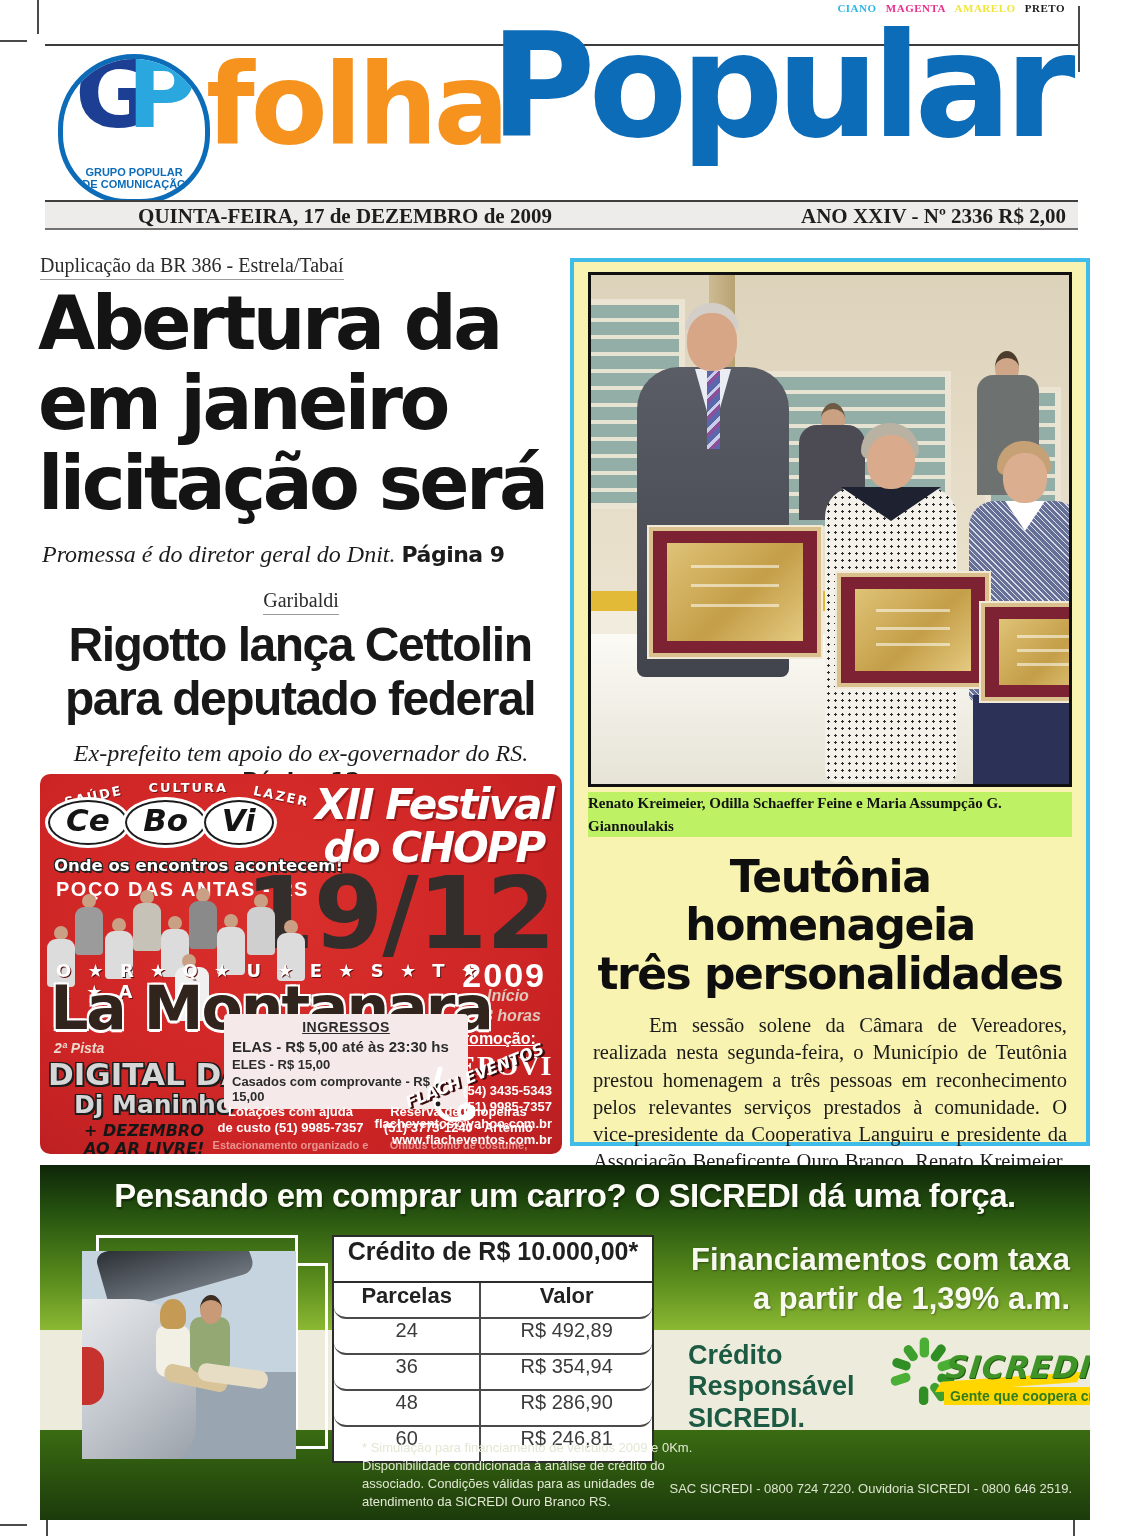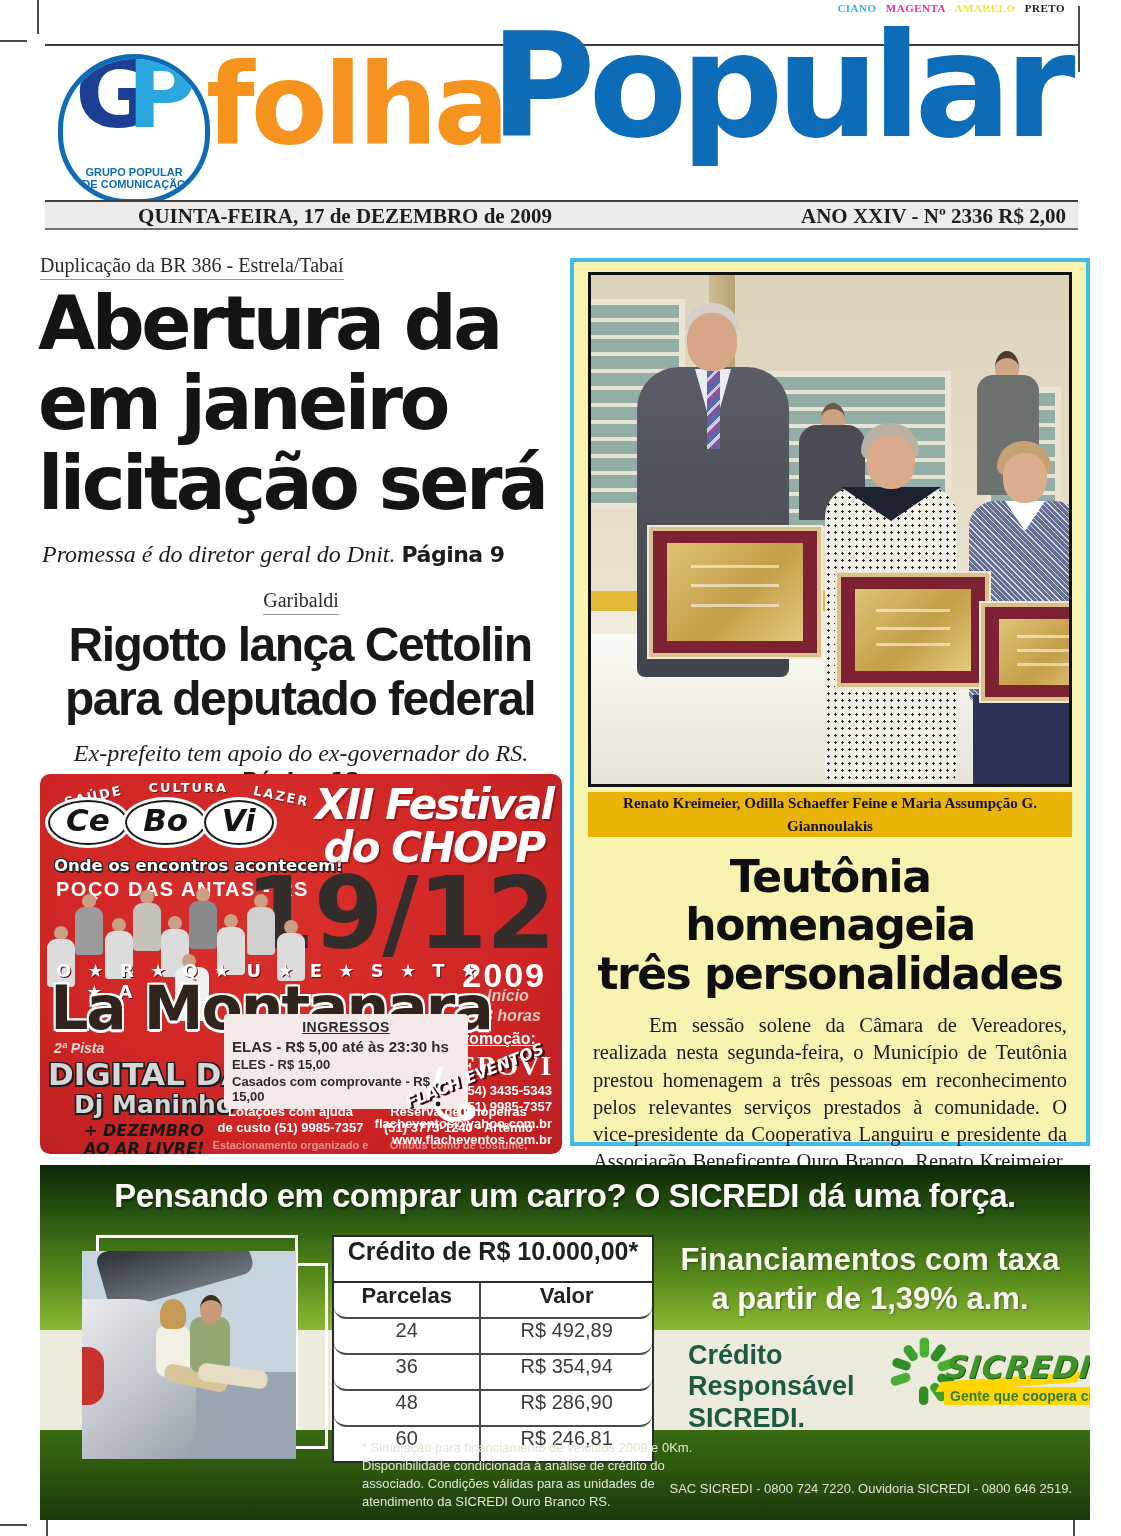--- a/index.html
+++ b/index.html
@@ -146,21 +146,21 @@
   .wom1-head{left:276px;top:160px;width:48px;height:54px;border-radius:46%;background:#d9ab8c;}
   .wom1-body{left:234px;top:212px;width:132px;height:295px;border-radius:30px 30px 10px 10px;
        background:#f3f1ea;background-image:radial-gradient(#2b2b2b 1.2px,transparent 1.4px);background-size:7px 7px;}
   .wom1-collar{left:250px;top:212px;width:100px;height:34px;background:#1e2230;clip-path:polygon(0 0,100% 0,50% 100%);}
   .wom2-hair{left:406px;top:166px;width:54px;height:34px;border-radius:26px 26px 8px 8px;background:#c7a176;}
   .wom2-head{left:412px;top:178px;width:44px;height:50px;border-radius:46%;background:#dcae90;}
   .wom2-body{left:378px;top:226px;width:112px;height:200px;border-radius:26px 26px 6px 6px;
        background:repeating-linear-gradient(45deg,#667097 0 3px,#d8dbe6 3px 4px);}
   .wom2-collar{left:414px;top:226px;width:40px;height:30px;background:#fff;clip-path:polygon(0 0,100% 0,50% 100%);}
   .wom2-skirt{left:382px;top:420px;width:104px;height:95px;background:#2c3157;}
-  .caption{margin-top:5px;background:#eab308;text-align:center;
+  .caption{margin-top:5px;background:#bef264;
        font:bold 15px/1.5 "Liberation Serif",serif;color:#131313;}
   .fhead{margin-top:16px;text-align:center;font:800 44px/1.1 "DejaVu Sans",sans-serif;
        letter-spacing:-1.5px;color:#0e0e0e;}
   .fbody{margin-top:14px;padding:0 5px;font:20.5px/1.33 "Liberation Serif",serif;color:#1b1b1b;
        text-align:justify;text-indent:56px;}
   .fbody b{font:800 19px "DejaVu Sans",sans-serif;letter-spacing:-.5px;}
 
   
   .sicredi{position:absolute;left:40px;top:1165px;width:1050px;height:355px;overflow:hidden;}
   .sg-top{position:absolute;left:0;top:0;width:100%;height:165px;
@@ -191,21 +191,21 @@
   .credit-table{position:absolute;left:292px;top:70px;width:322px;background:#fff;
        border:2px solid #2c2c2c;z-index:4;box-sizing:border-box;}
   .ct-title{height:44px;line-height:44px;text-align:center;border-bottom:2px solid #2c2c2c;
        font:700 25px "Liberation Sans",sans-serif;color:#1f1f1f;}
   .ct-row{display:flex;height:34px;border-bottom:2px solid #4a4a4a;border-radius:12px;}
   .ct-row:last-child{border-bottom:none;}
   .ct-c1{width:46%;border-right:2px solid #4a4a4a;text-align:center;line-height:32px;}
   .ct-c2{width:54%;text-align:center;line-height:32px;}
   .ct-hdr .ct-c1,.ct-hdr .ct-c2{font:700 22px "Liberation Sans",sans-serif;color:#222;}
   .ct-data .ct-c1,.ct-data .ct-c2{font:20px "Liberation Sans",sans-serif;color:#3b3b3b;}
-  .rate{position:absolute;left:630px;top:76px;width:400px;text-align:center;z-index:2;
+  .rate{position:absolute;left:630px;top:76px;width:400px;text-align:right;z-index:2;
        font:700 31px/1.25 "Liberation Sans",sans-serif;color:#f7f9ef;
        text-shadow:1px 1px 2px rgba(0,0,0,.35);}
   .resp{position:absolute;left:648px;top:175px;font:700 27px/1.16 "Liberation Sans",sans-serif;color:#1c5a43;z-index:2;}
   .slogo{position:absolute;left:848px;top:168px;width:195px;height:92px;z-index:2;}
   .s-word{position:absolute;left:58px;top:16px;font:italic 900 31px "DejaVu Sans",sans-serif;
        color:#3f9428;letter-spacing:1px;transform:skewX(-6deg);
        text-shadow:1px 1px 0 #1e5511;z-index:2;}
   .s-swoosh{position:absolute;left:50px;top:44px;width:142px;height:10px;background:#ffd600;
        transform:rotate(-4deg) skewX(-35deg);z-index:1;}
   .s-tag{position:absolute;left:56px;top:54px;background:#ffd600;padding:1px 6px;

